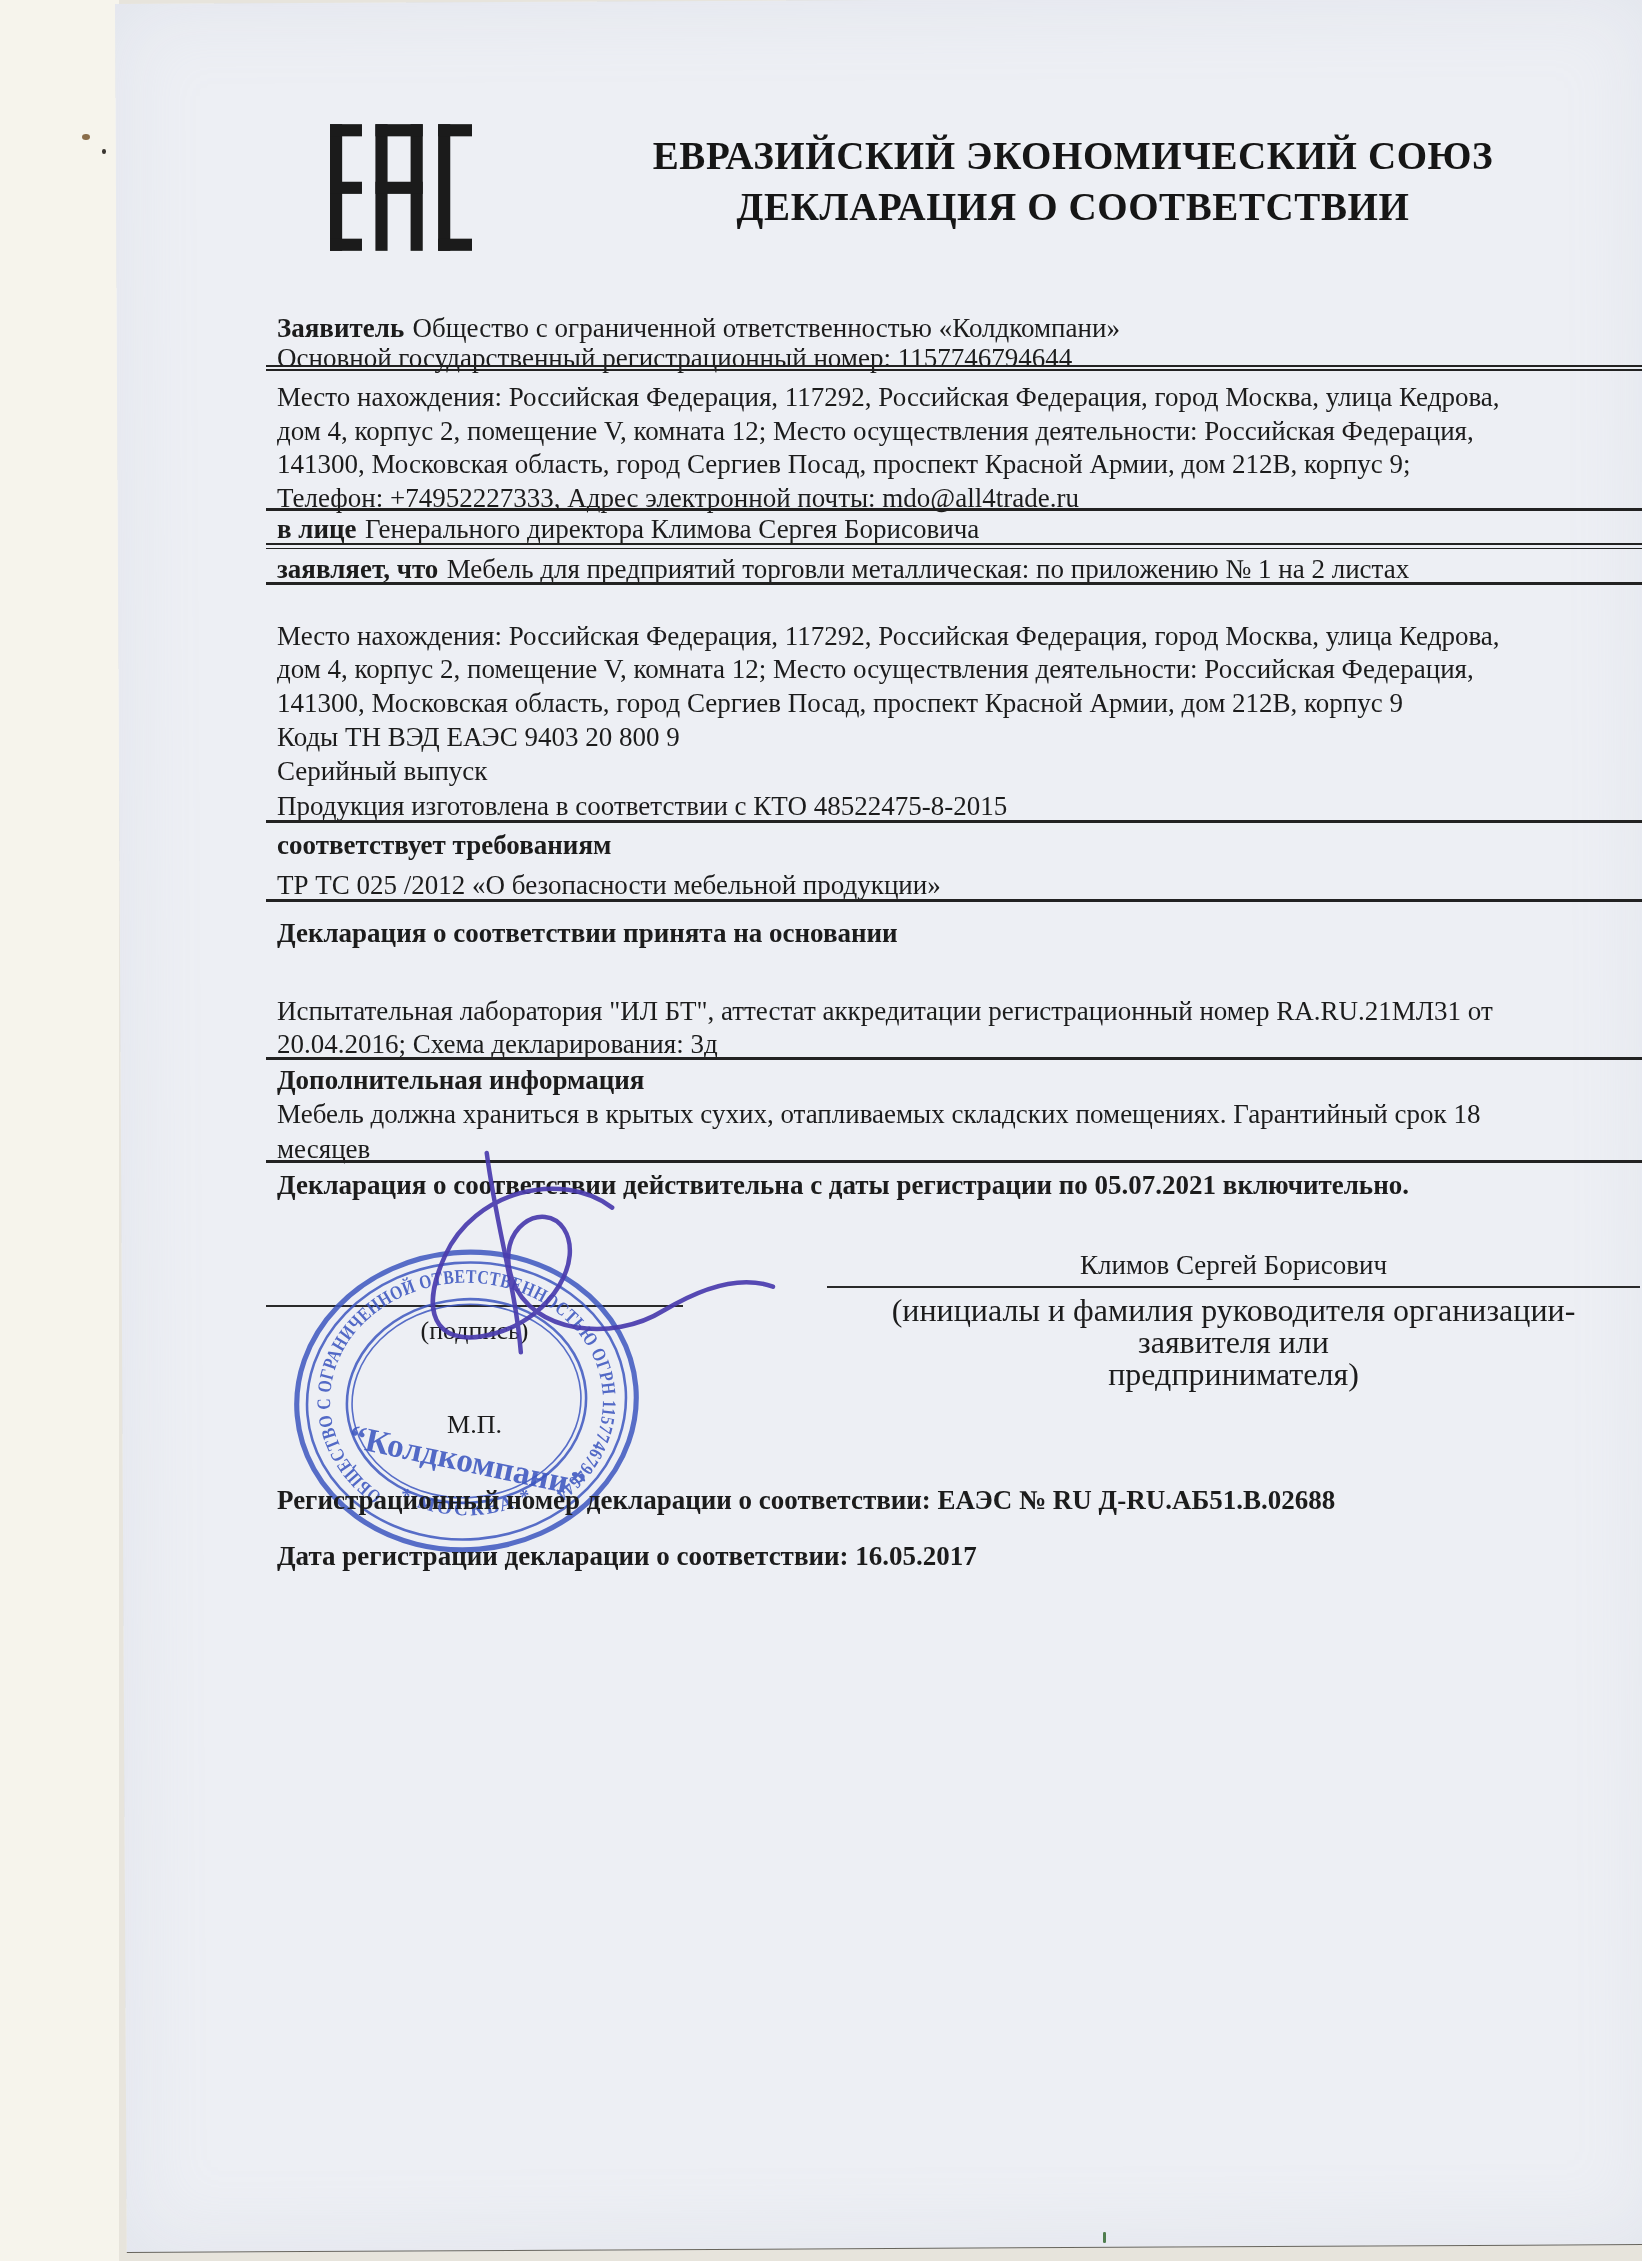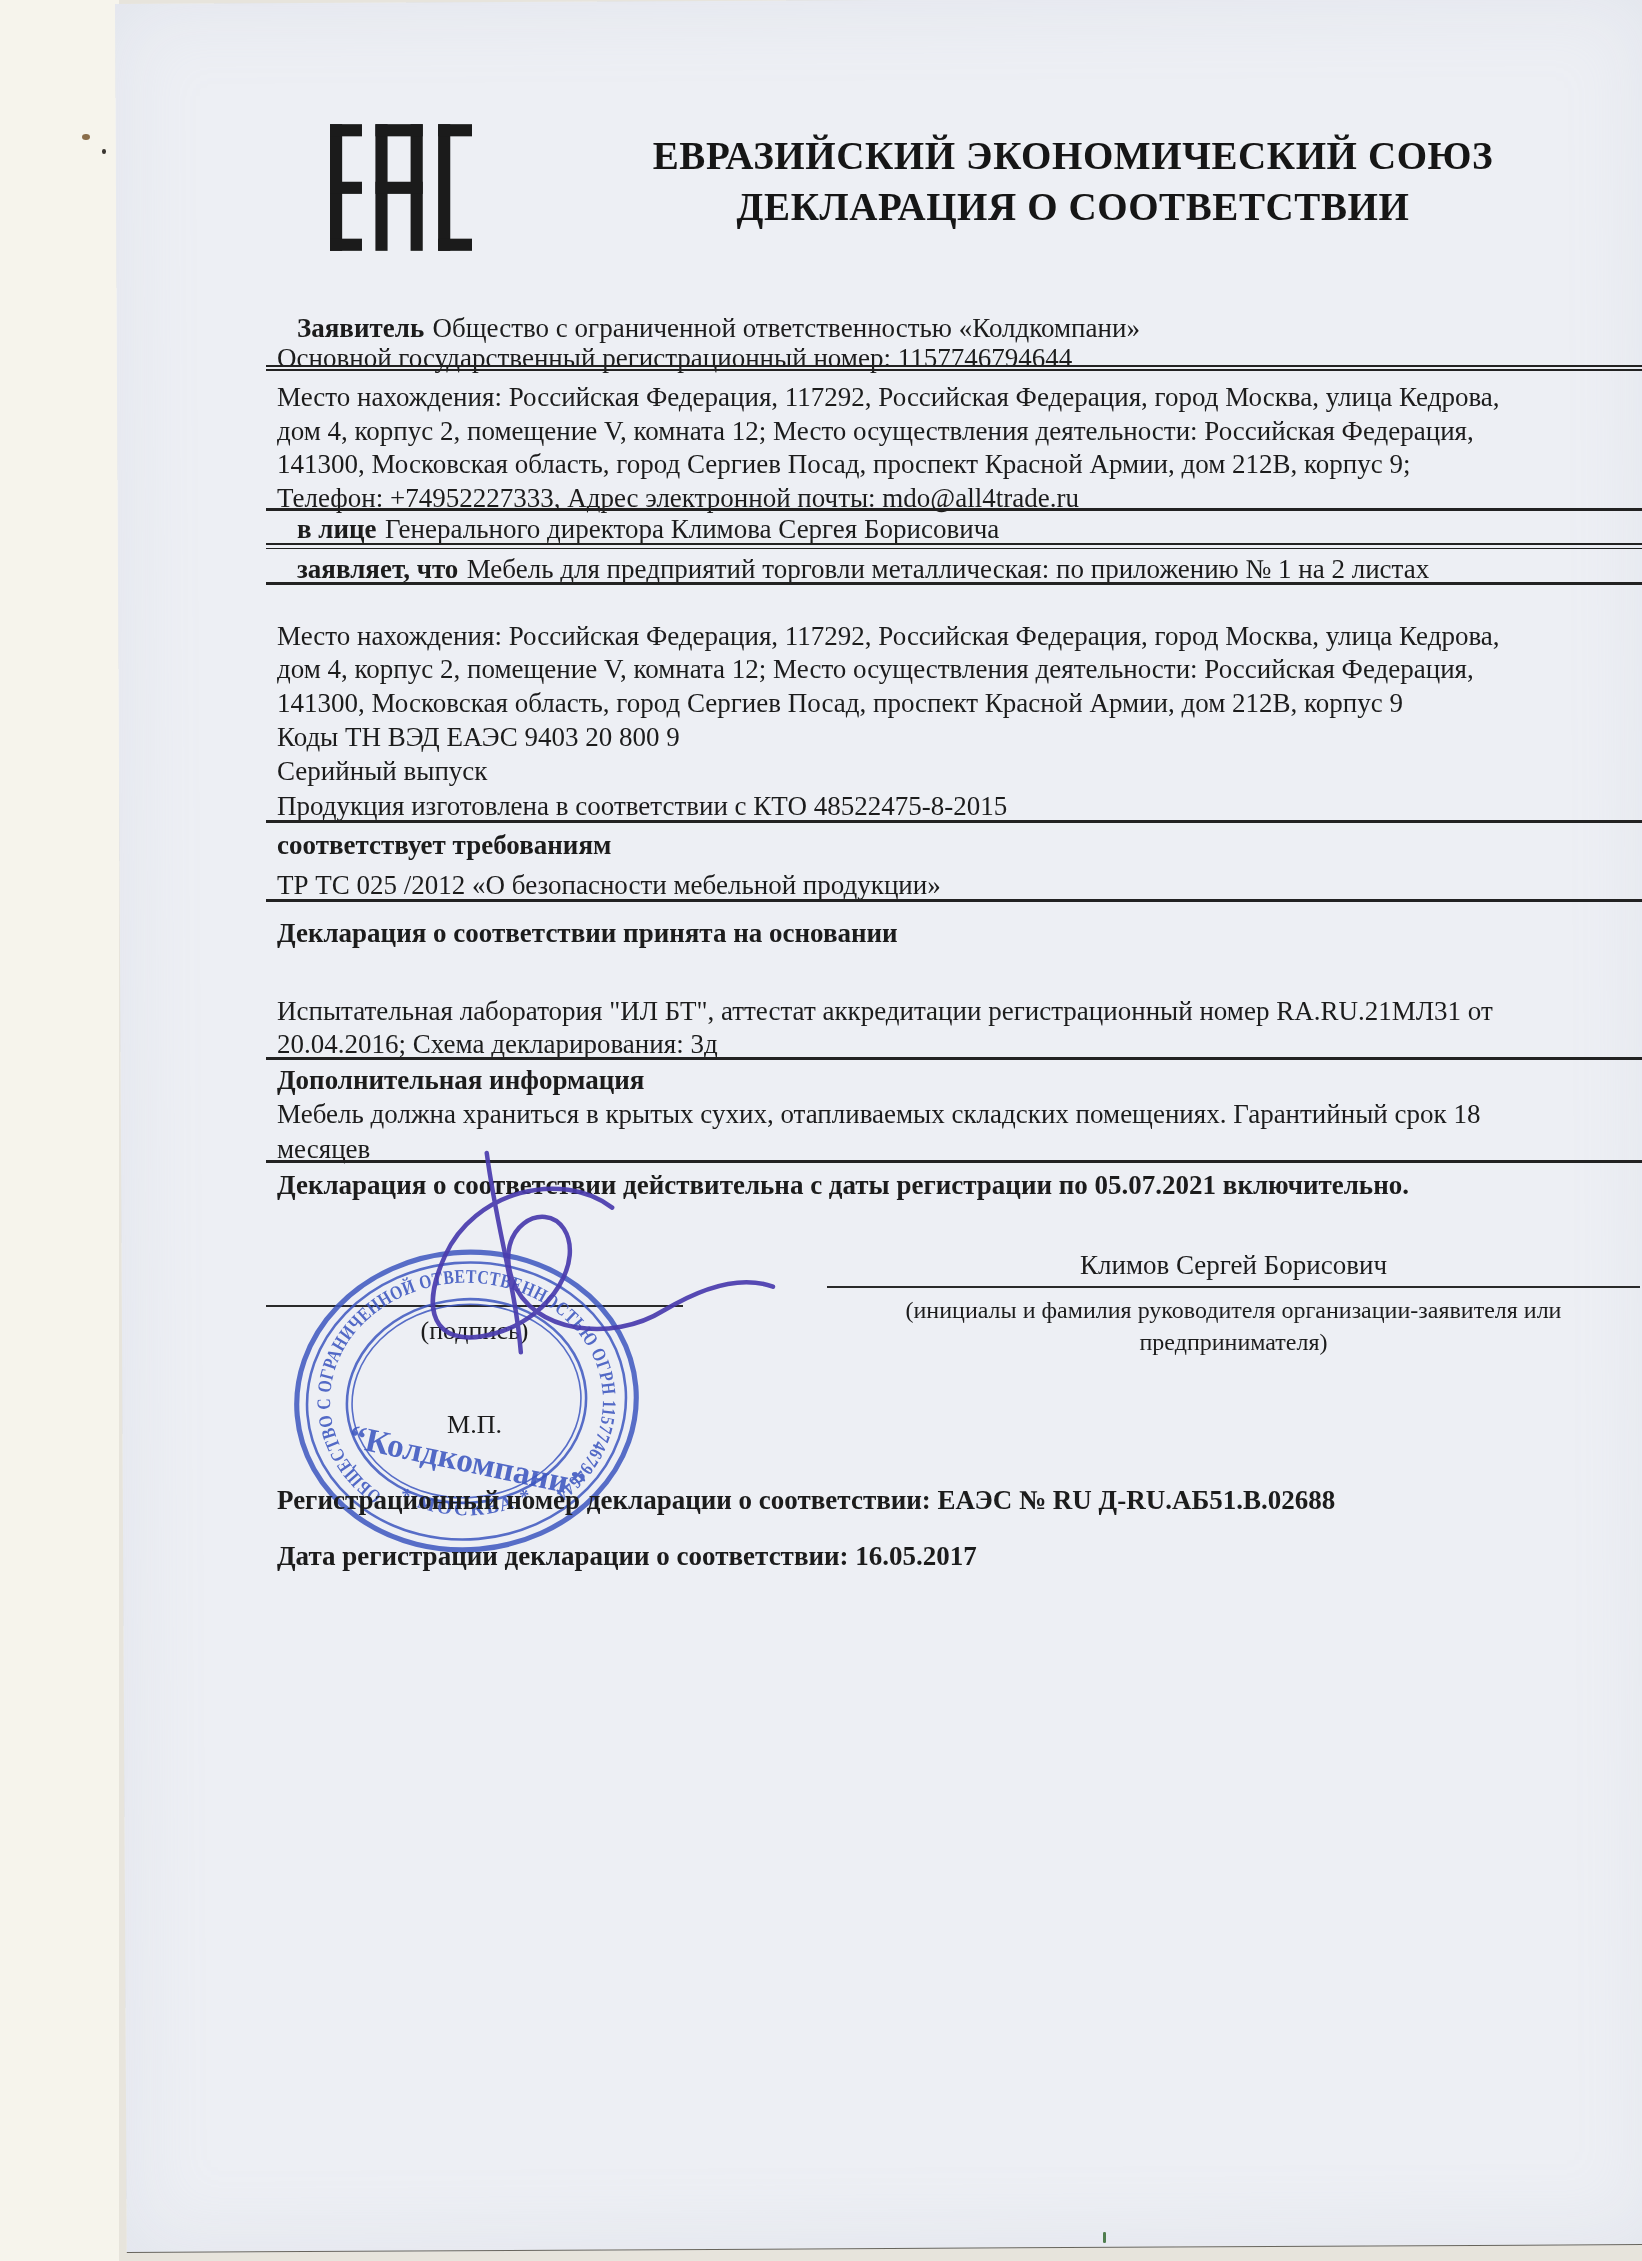--- a/index.html
+++ b/index.html
@@ -25,29 +25,29 @@
 
   .eac-logo{position:absolute;left:330px;top:124px;width:142px;height:127px;}
 
   .title{
     position:absolute;left:548px;top:130px;width:1050px;
     text-align:center;font-weight:bold;font-size:39px;line-height:51px;
     letter-spacing:0.6px;color:#161616;
   }
 
   .row{position:absolute;left:277px;width:1361px;font-size:27px;line-height:33px;white-space:nowrap;}
-  .row .lbl{font-weight:bold;margin-right:8.4px;margin-left:20px;}
+  .row .lbl{font-weight:bold;margin-right:8.4px;}
   .row.bold{font-weight:bold;}
   .rule{position:absolute;left:266px;width:1377px;height:2.6px;background:#222;}
   .rule.dbl{height:6.4px;background:linear-gradient(#222 0 1.9px,transparent 1.9px 4.5px,#222 4.5px 6.4px);}
 
   .sig-line{position:absolute;height:1.9px;background:#2a2a2a;}
   .sig-caption{position:absolute;text-align:center;font-size:26px;}
   .head-name{position:absolute;left:827px;width:813px;text-align:center;font-size:27px;}
-  .head-caption{position:absolute;left:827px;width:813px;text-align:center;font-size:24px;line-height:32px;}
+  .head-caption{position:absolute;left:827px;width:813px;text-align:center;font-size:32px;line-height:32px;}
   .mp{position:absolute;left:266px;width:417px;text-align:center;font-size:26px;}
 
   .stamp-svg{position:absolute;left:285px;top:1245px;width:363px;height:312px;}
   .sign-svg{position:absolute;left:361px;top:1124px;width:438px;height:283px;}
 </style>
 </head>
 <body>
 
 <div class="left-strip"></div>
 <div class="paper"></div>

